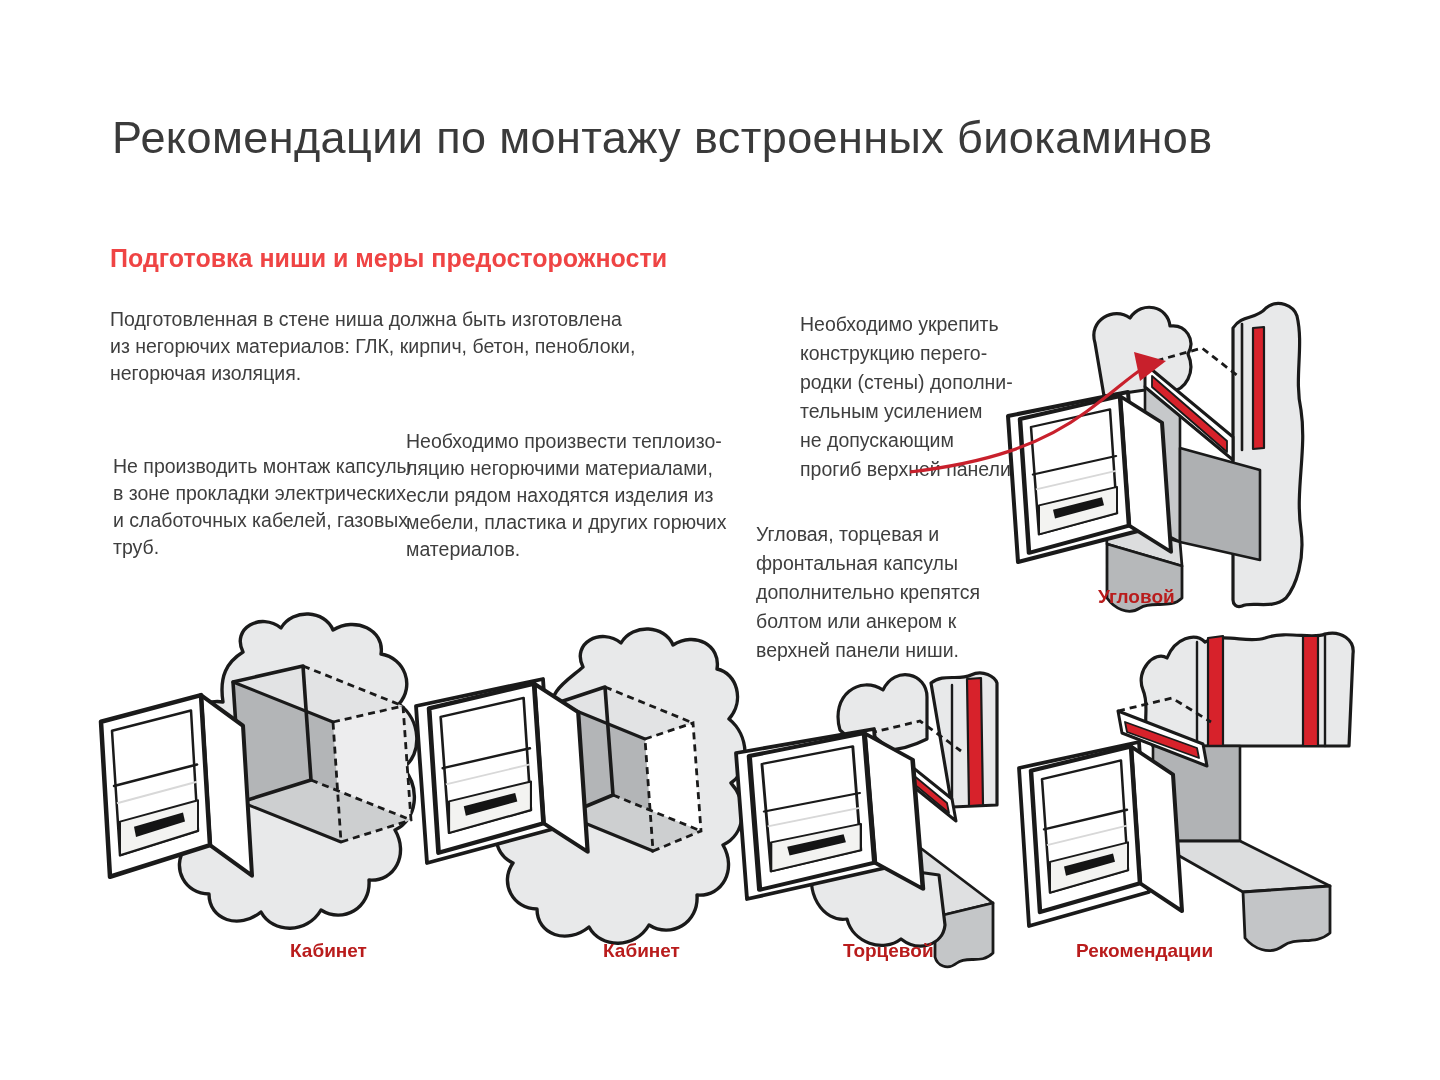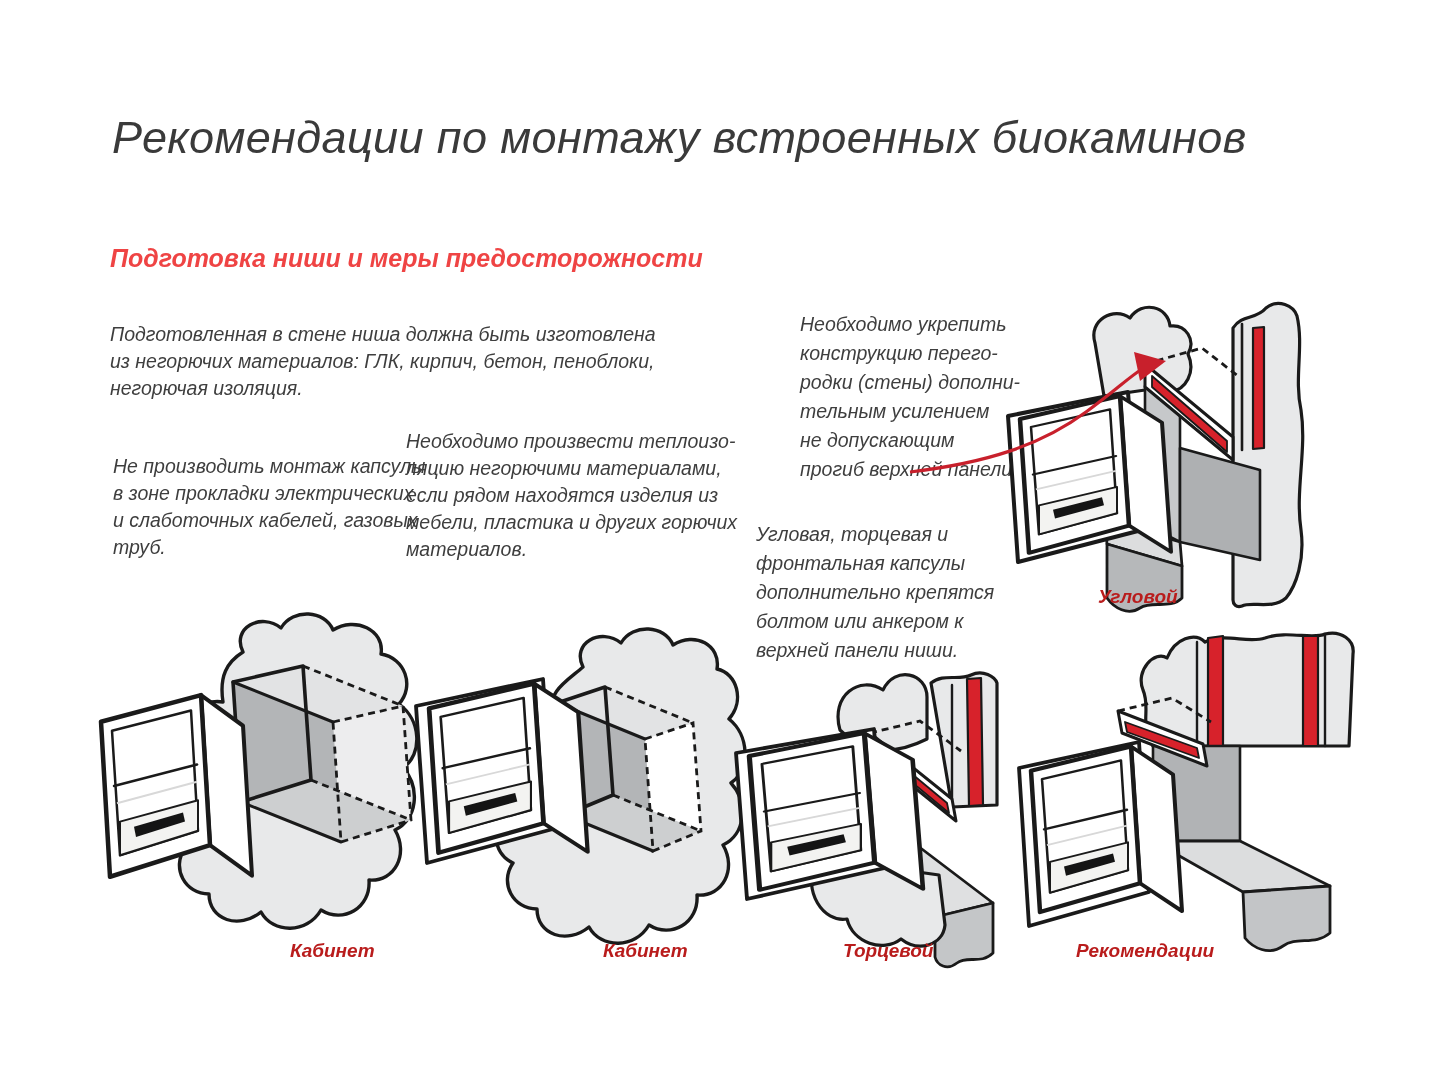--- a/index.html
+++ b/index.html
@@ -2,34 +2,34 @@
 <html><head>
 <meta charset="utf-8">
 <style>
   html,body{margin:0;padding:0;}
   body{
     width:1440px;height:1080px;position:relative;overflow:hidden;
     background:#ffffff;
     font-family:"Liberation Sans","DejaVu Sans",sans-serif;
     color:#3e3e3e;
   }
-  .abs{position:absolute;font-style:italic;}
+  .abs{position:absolute;}
   .page-title{
     left:112px;top:112px;width:1220px;
     font-size:45px;font-weight:300;color:#3a3a3a;letter-spacing:.4px;
   }
   .section-heading{
     left:110px;top:244px;width:760px;
     font-size:25px;font-weight:700;color:#ef4444;
   }
   .body-text{
     font-size:19.5px;line-height:27px;color:#3e3e3e;white-space:pre-line;
   }
   .body-text.tall{line-height:29px;}
-  .t-intro{left:110px;top:306px;width:600px;margin-top:15px;}
+  .t-intro{left:110px;top:306px;width:600px;}
   .t-cables{left:113px;top:453px;width:330px;}
   .t-insulation{left:406px;top:428px;width:340px;}
   .t-reinforce{left:800px;top:310px;width:250px;}
   .t-anchor{left:756px;top:520px;width:250px;}
   .diagram-label{
     font-size:19px;font-weight:700;color:#b91c1c;white-space:nowrap;
   }
   .lbl-cabinet{left:290px;top:940px;}
   .lbl-through{left:603px;top:940px;}
   .lbl-end{left:801px;top:940px;margin-left:42px;}

